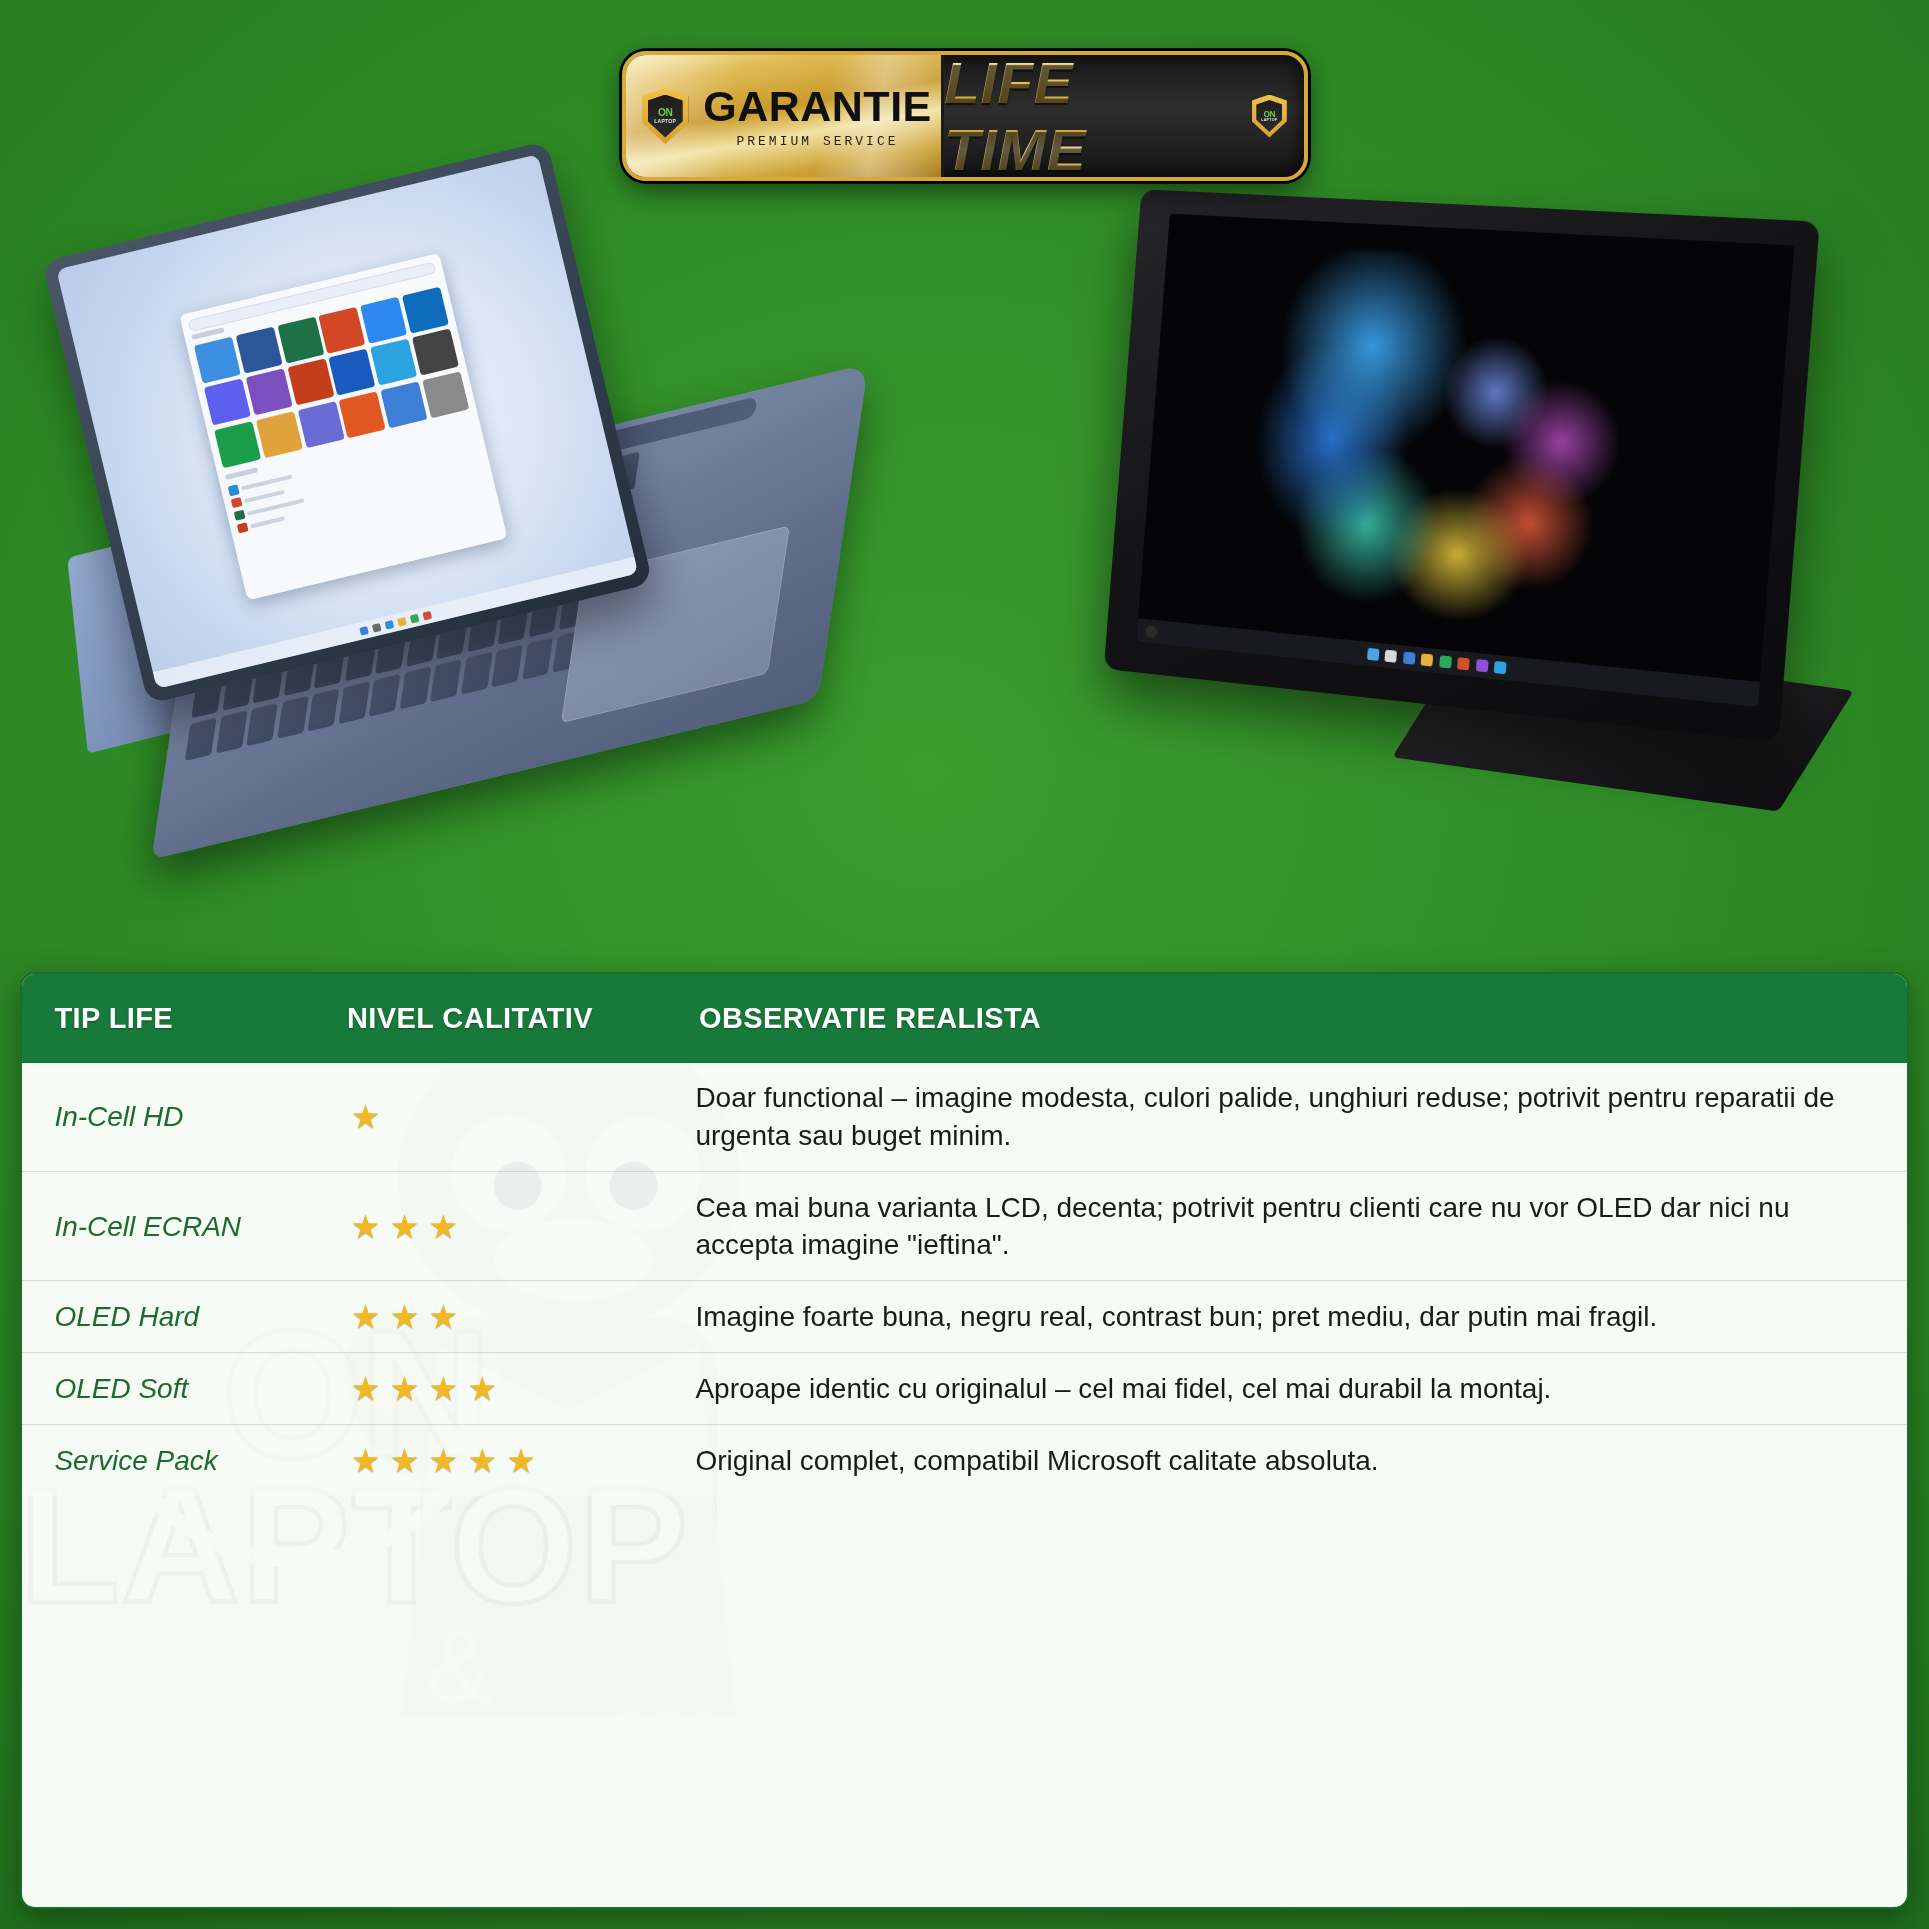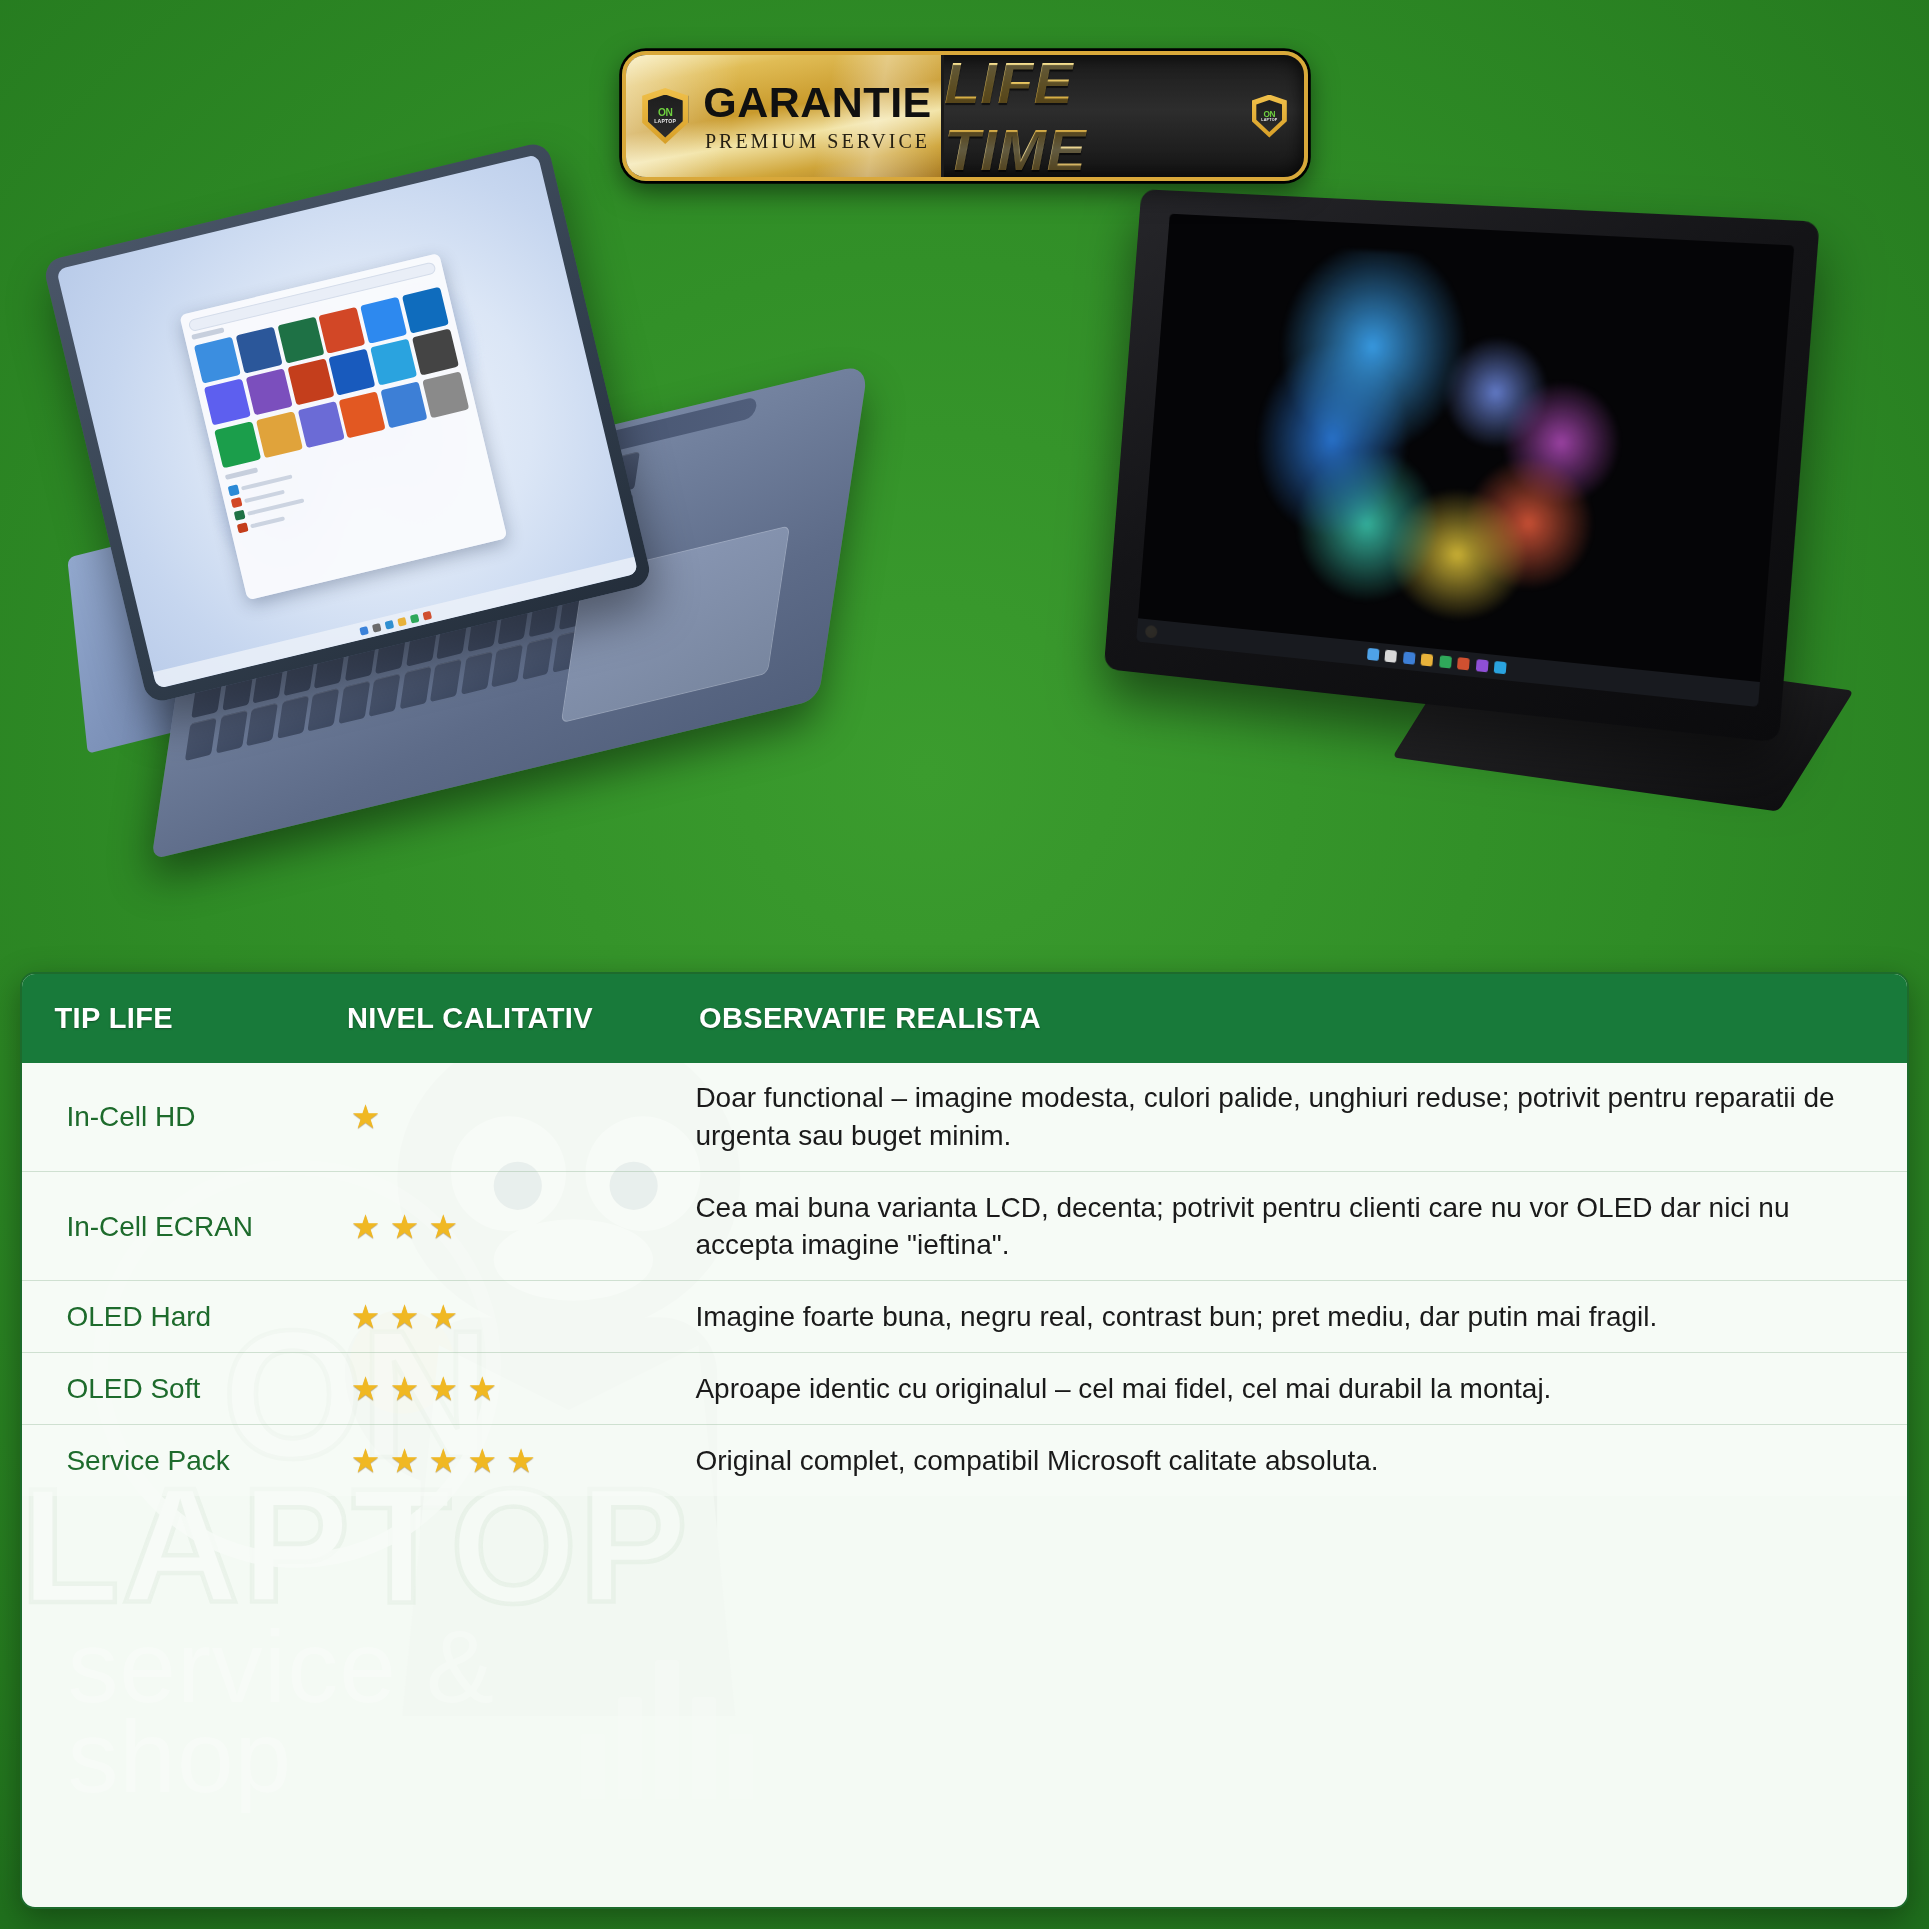--- a/index.html
+++ b/index.html
@@ -41,22 +41,22 @@
     content:""; position:absolute; inset:0;
     background: linear-gradient(100deg, rgba(255,255,255,.45) 0%, rgba(255,255,255,0) 35%, rgba(255,255,255,0) 62%, rgba(255,255,255,.35) 78%, rgba(255,255,255,0) 100%);
     pointer-events:none;
   }
   .badge-ltxt { display:flex; flex-direction:column; align-items:center; line-height:1; z-index:2;}
   .badge-garantie {
     font-size: 43px; font-weight: 700; color:#101010; letter-spacing: 0.5px;
     font-family:"Liberation Sans", sans-serif;
   }
   .badge-premium {
-    font-size: 20px; letter-spacing: 3px; color:#262013; margin-top: 7px;
-    font-family:Liberation Serif, serif;
+    font-size: 13px; letter-spacing: 3px; color:#262013; margin-top: 7px;
+    font-family:Liberation Mono, monospace;
   }
   .shield {
     width: 46px; height: 56px; flex: 0 0 46px; position: relative; z-index:2;
     background: linear-gradient(180deg,#f0c04a 0%, #d79f27 100%);
     clip-path: polygon(50% 0%, 100% 14%, 100% 62%, 50% 100%, 0% 62%, 0% 14%);
     display:flex; align-items:center; justify-content:center;
     border: 0;
     box-shadow: 0 0 0 2.8px #151515;
   }
   .shield-in {
@@ -235,22 +235,22 @@
     text-shadow: 0 0.9px 1.9px rgba(0,0,0,.35);
   }
   thead th:first-child { padding-left: 32px; }
   tbody td {
     padding: 16.7px 15px; vertical-align: middle;
     border-bottom: 0.9px solid rgba(160,190,165,.45);
     background: rgba(247,252,247,.55);
   }
   tbody tr:last-child td { border-bottom: none; }
   td.c-type {
-    width: 306px; padding-left: 44px;
-    font-size: 28px; color:#1d6b2c; font-weight:400; line-height:1.25;
+    width: 306px; padding-left: 32px;
+    font-size: 28px; color:#1d6b2c; font-weight:400; line-height:1.25;font-style:italic;
   }
   td.c-stars { width: 352px; }
   td.c-note  { font-size: 28px; color:#1a1a1a; line-height: 1.34; padding-right: 39px;}
   .stars { display:flex; align-items:center; gap:9.3px; padding-left: 7.4px;}
   .star { font-size: 33px; line-height:1; color:#f0b823; text-shadow: 0 0.9px 0.9px rgba(120,80,0,.45);}
   .recycle { font-size: 32px; line-height:1; color:#2faa5e; margin-right:1.9px;}
 </style>
 </head>
 <body>
 

